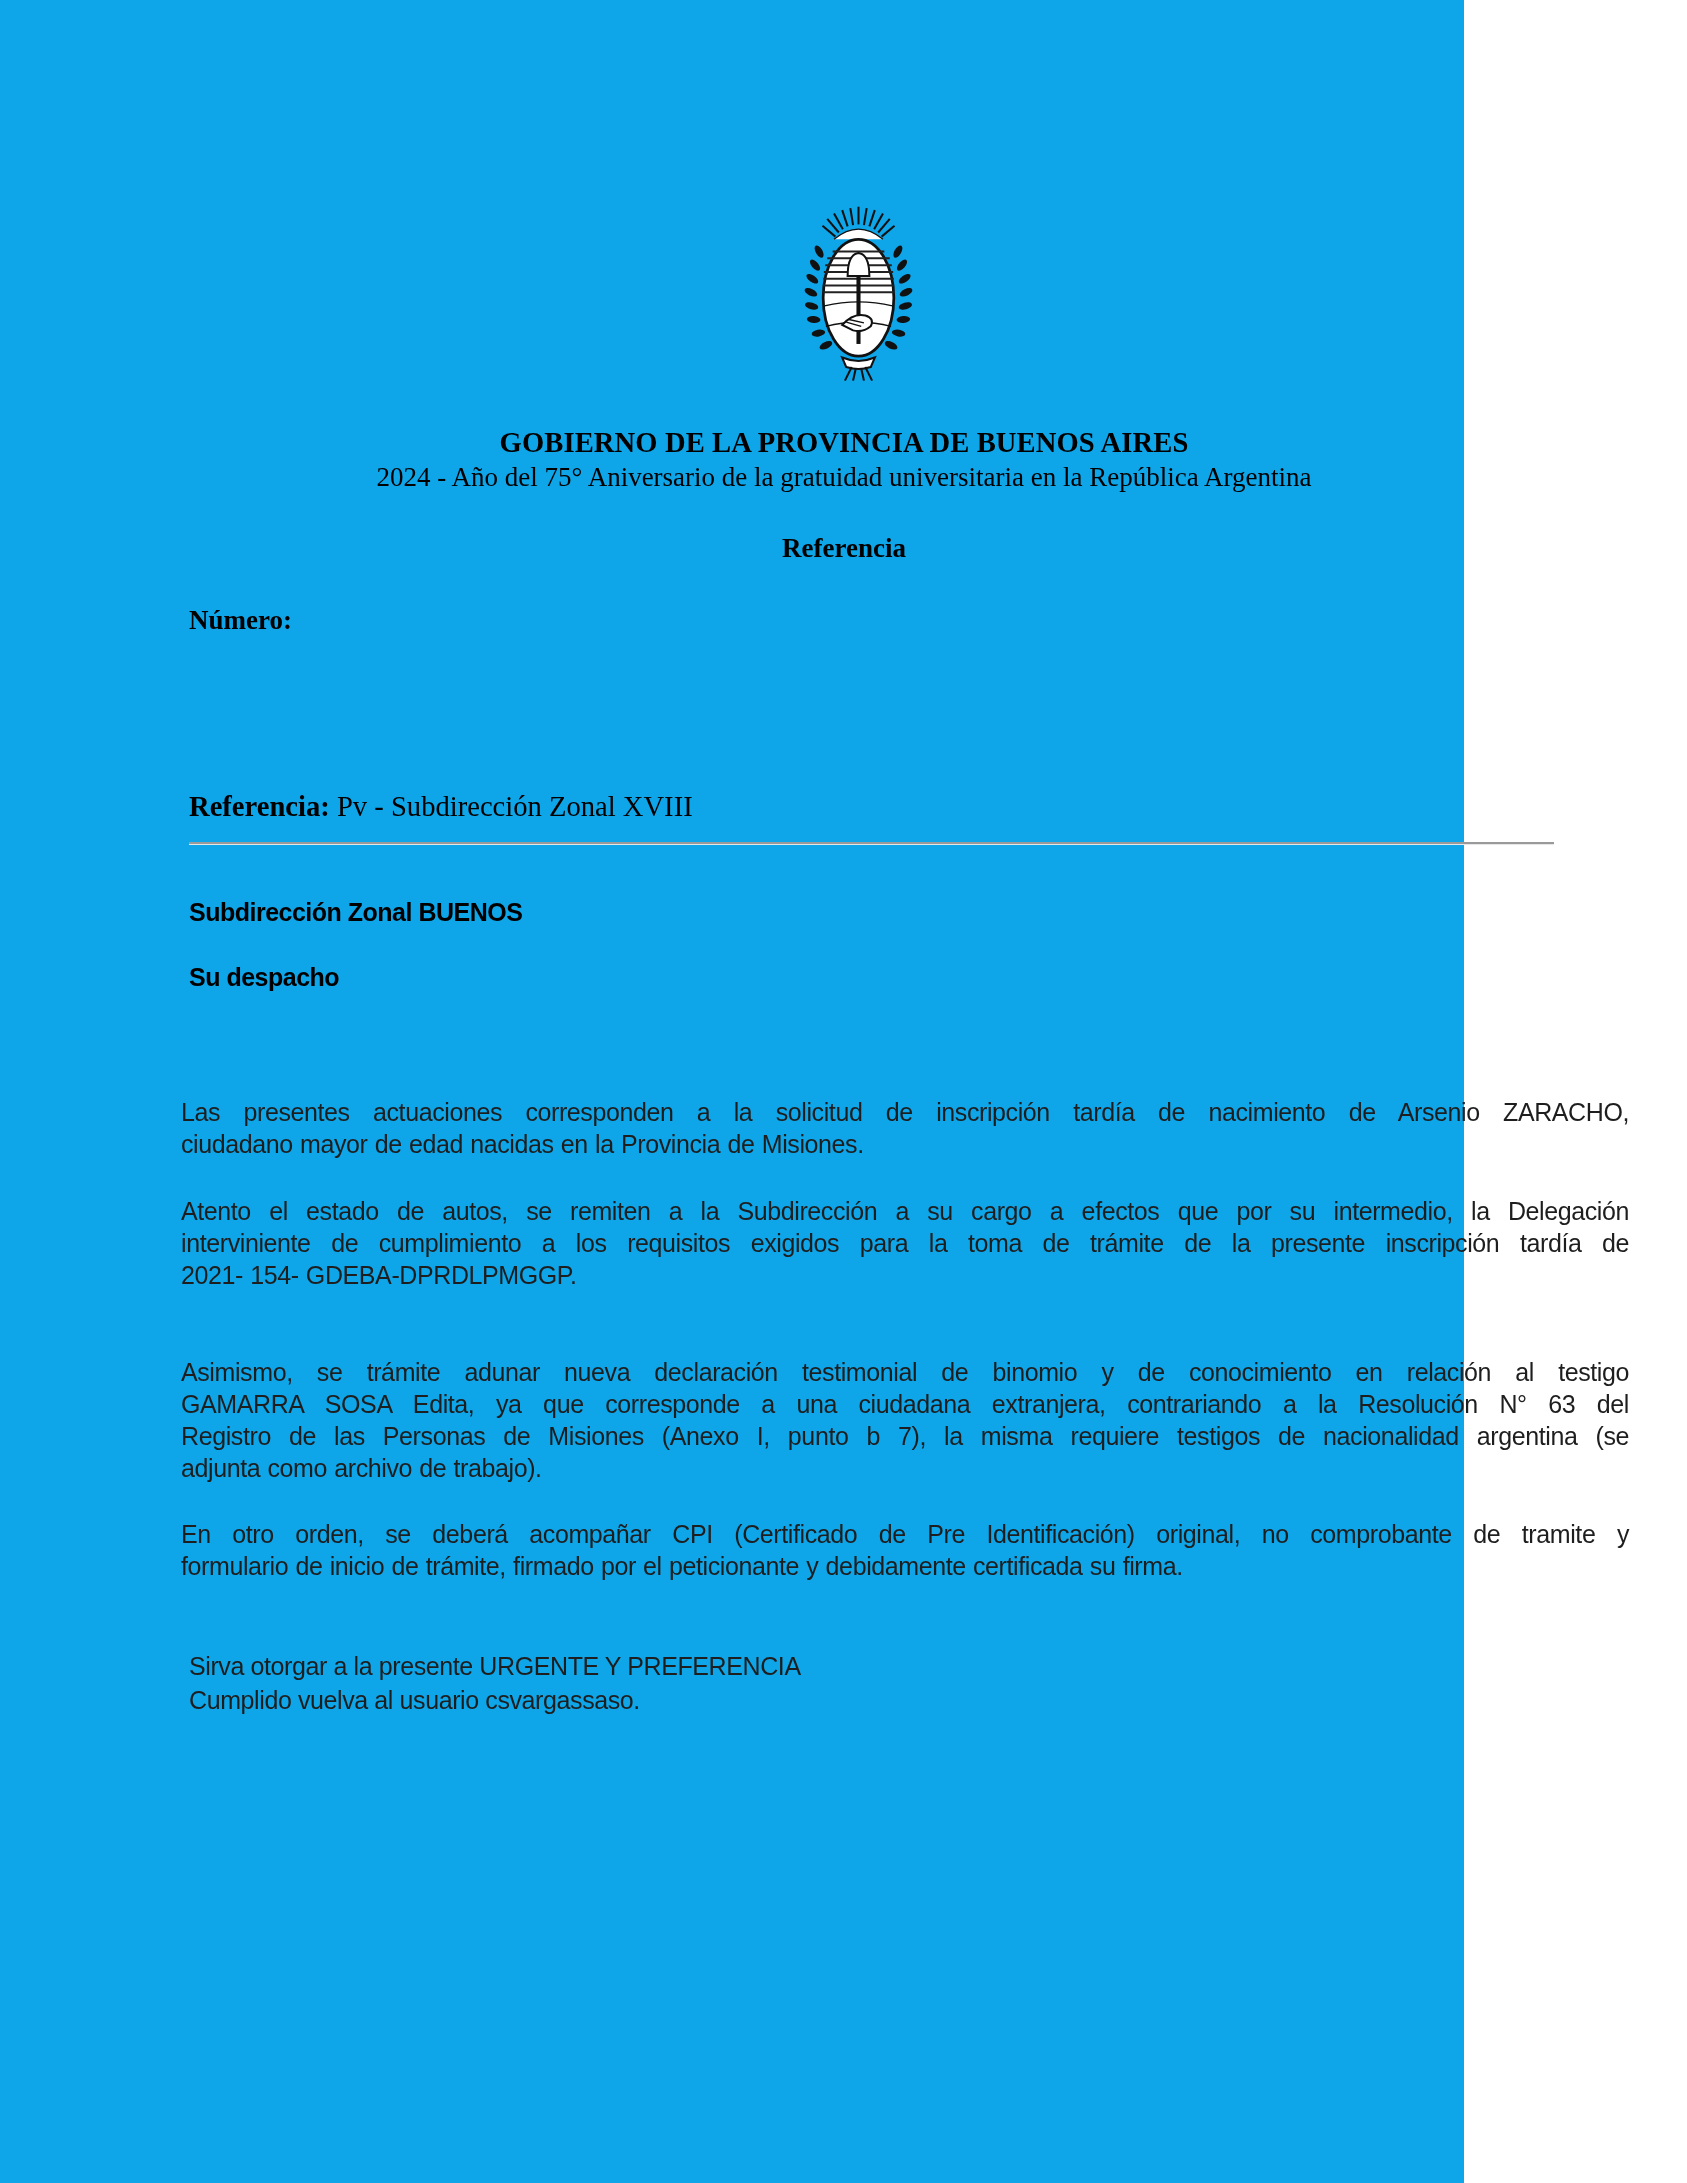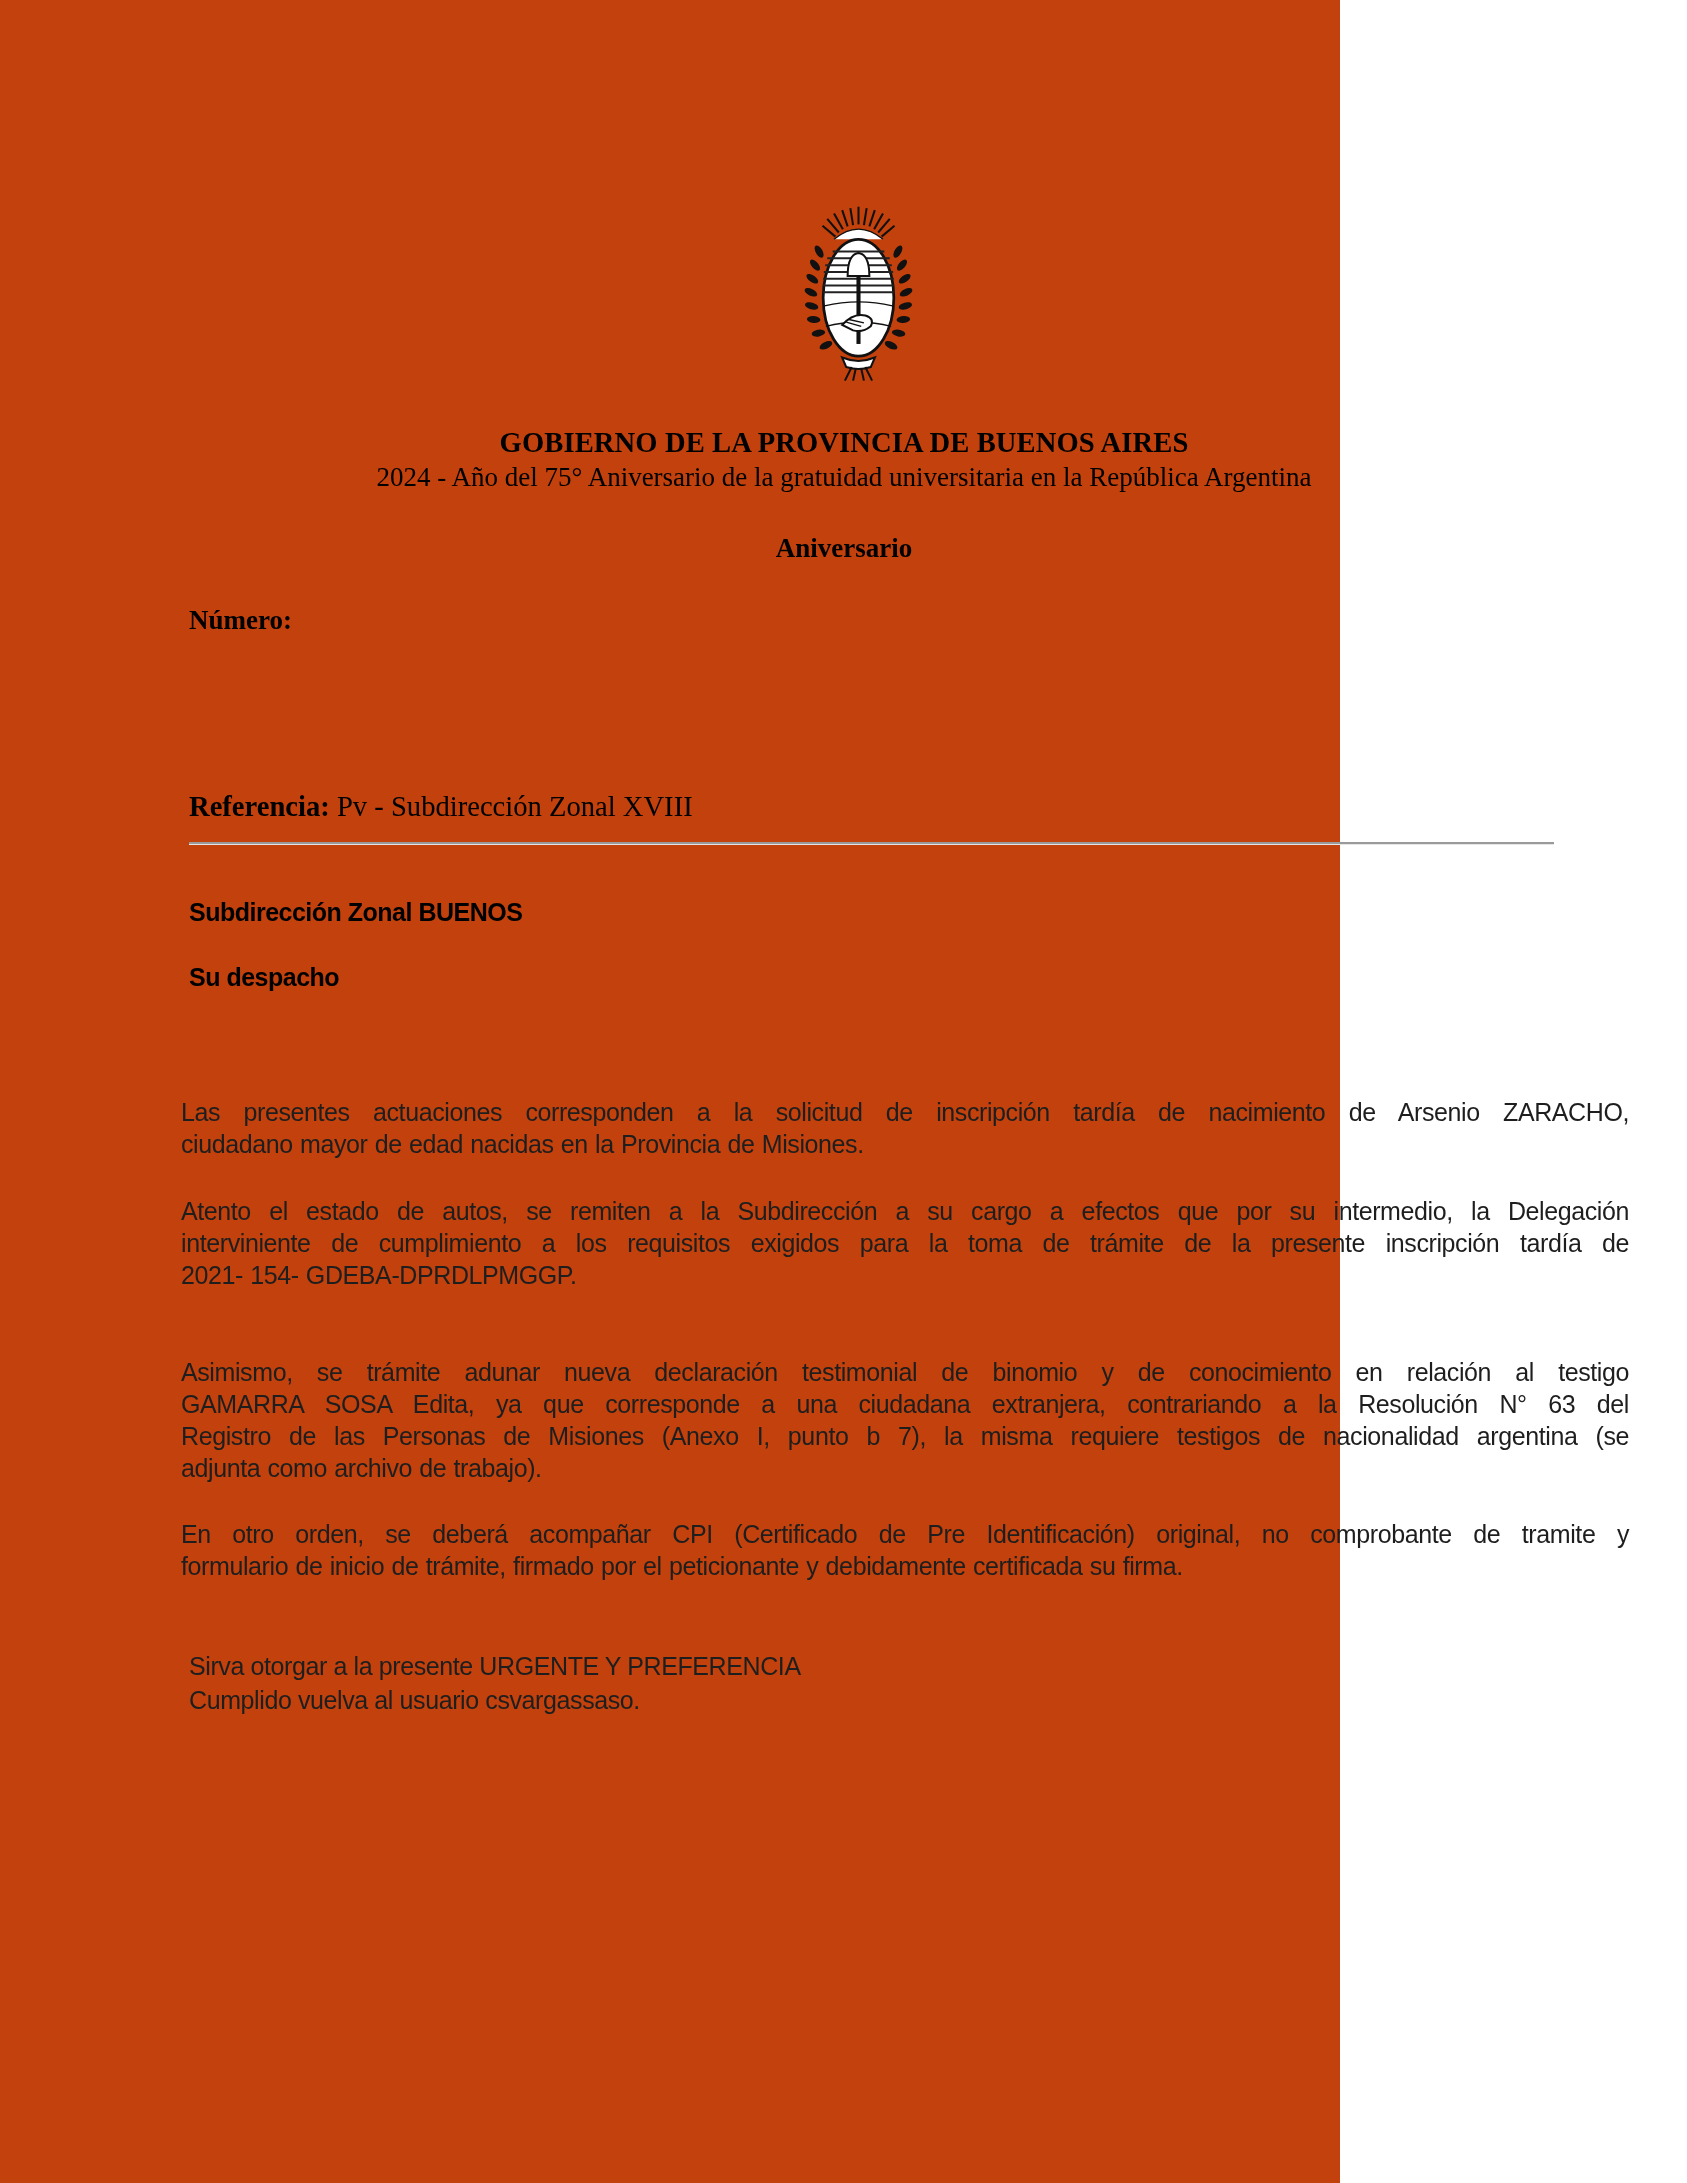--- a/index.html
+++ b/index.html
@@ -1,17 +1,17 @@
 <!DOCTYPE html>
 <html style="font-size:11px"><head>
 <meta charset="utf-8">
 <style>
   html, body { margin: 0; padding: 0; background: #ffffff; }
   body { width: 1688px; height: 2183px; position: relative; overflow: hidden; }
-  .page { position: absolute; left: 0; top: 0; width: 1340px; height: 2183px; background: #c2410c; }
+  .page { position: absolute; left: 0; top: 0; width: 1464px; height: 2183px; background: #0ea5e9; }
   .crest { position: absolute; left: 800px; top: 204px; width: 117px; height: 178px; }
   .serif { font-family: "Liberation Serif", "DejaVu Serif", serif; color: #000; }
   .sans { font-family: "Liberation Sans", "DejaVu Sans", sans-serif; color: #1e1e1e; }
   .center { position: absolute; left: 0; width: 1688px; text-align: center; white-space: nowrap; }
   .title { top: 427px; font-size: 28.6px; font-weight: bold; letter-spacing: 0.1px; }
   .subtitle { top: 462px; font-size: 27px; }
   .prov { top: 533px; font-size: 27px; font-weight: bold; }
   .numero { position: absolute; left: 189px; top: 605px; font-size: 27px; font-weight: bold; }
   .ref { position: absolute; left: 189px; top: 791px; font-size: 28.6px; white-space: nowrap; }
   .ref b { font-weight: bold; }
@@ -92,21 +92,21 @@
       <ellipse cx="145" cy="190" rx="5" ry="10" transform="rotate(100 145 190)"></ellipse>
       <ellipse cx="134" cy="208" rx="5" ry="10" transform="rotate(115 134 208)"></ellipse>
     </g>
 
     <path d="M62 226 Q86 236 110 226 L104 240 Q86 246 68 240 Z" fill="#fff" stroke="#111" stroke-width="3"></path>
     <path d="M76 240 L66 260 M96 240 L106 260 M82 242 L78 260 M90 242 L94 260" stroke="#111" stroke-width="3"></path>
   </svg>
 
   <div class="center serif title">GOBIERNO DE LA PROVINCIA DE BUENOS AIRES</div>
   <div class="center serif subtitle">2024 - Año del 75° Aniversario de la gratuidad universitaria en la República Argentina</div>
-  <div class="center serif prov">Aniversario</div>
+  <div class="center serif prov">Referencia</div>
 
   <div class="serif numero">
     <span>Número:</span>
     <span></span>
   </div>
 
   <div class="serif ref">
     <b>Referencia:</b><span> Pv - Subdirección Zonal XVIII</span>
   </div>
 

